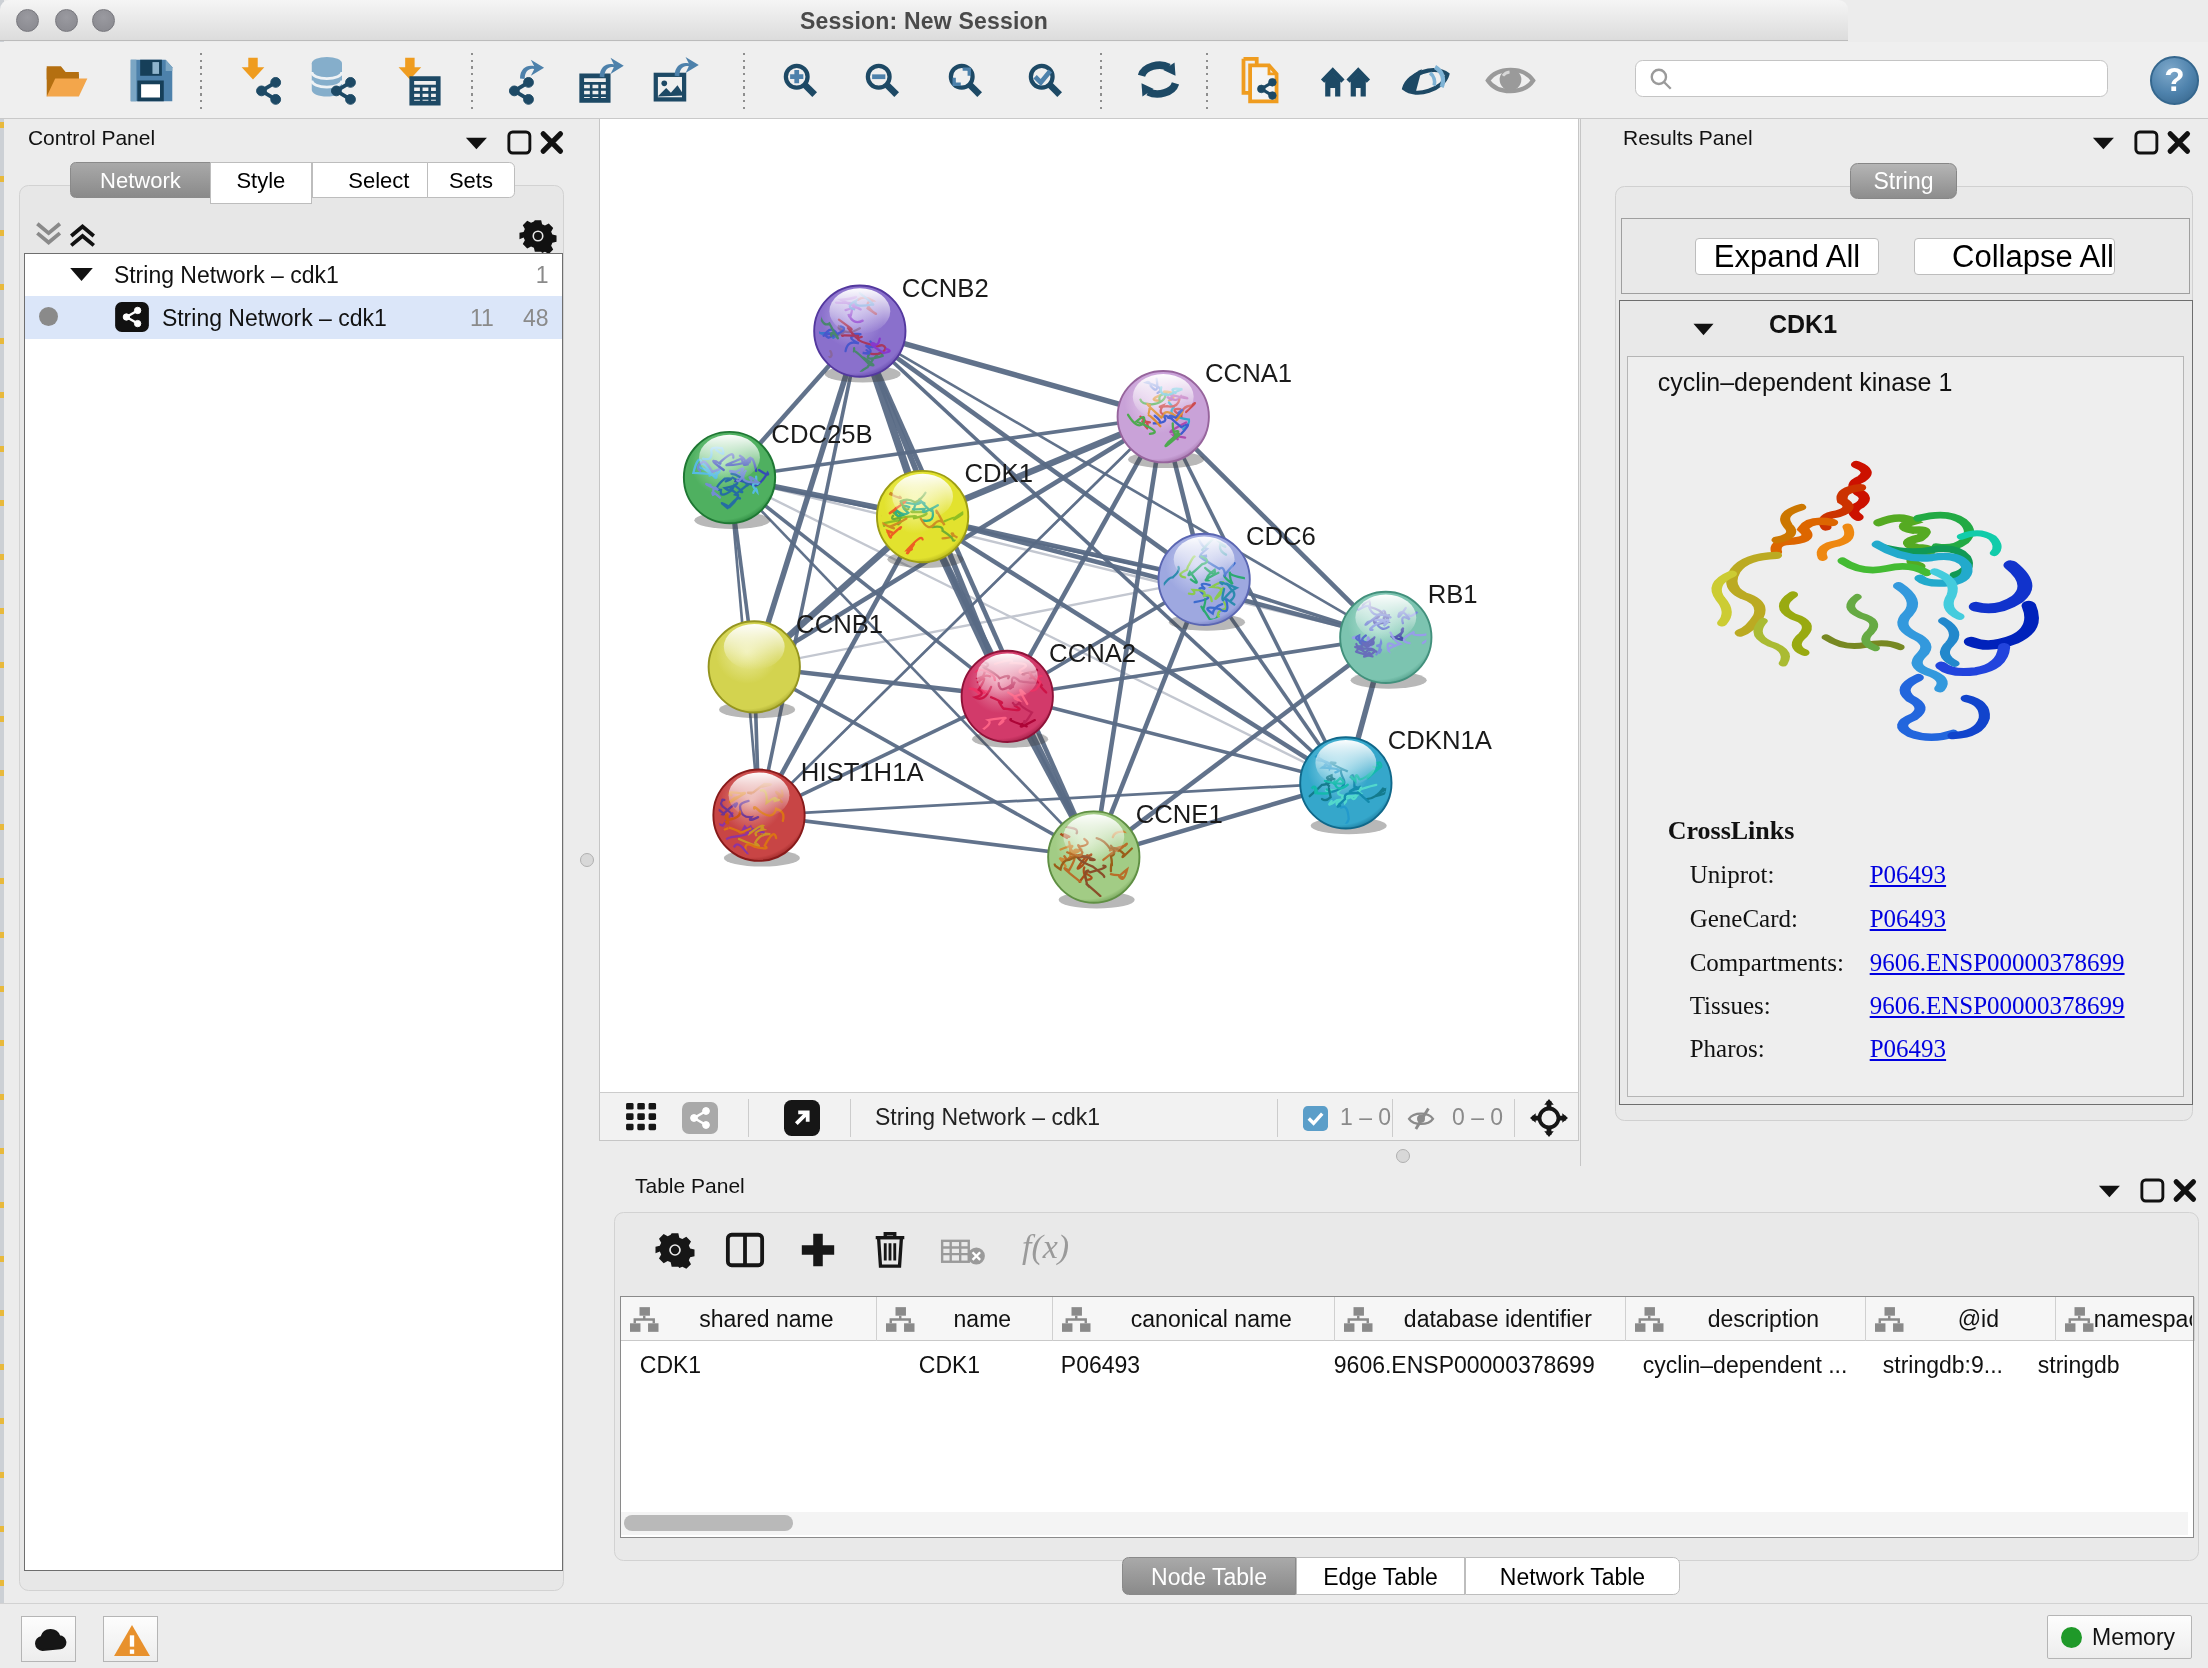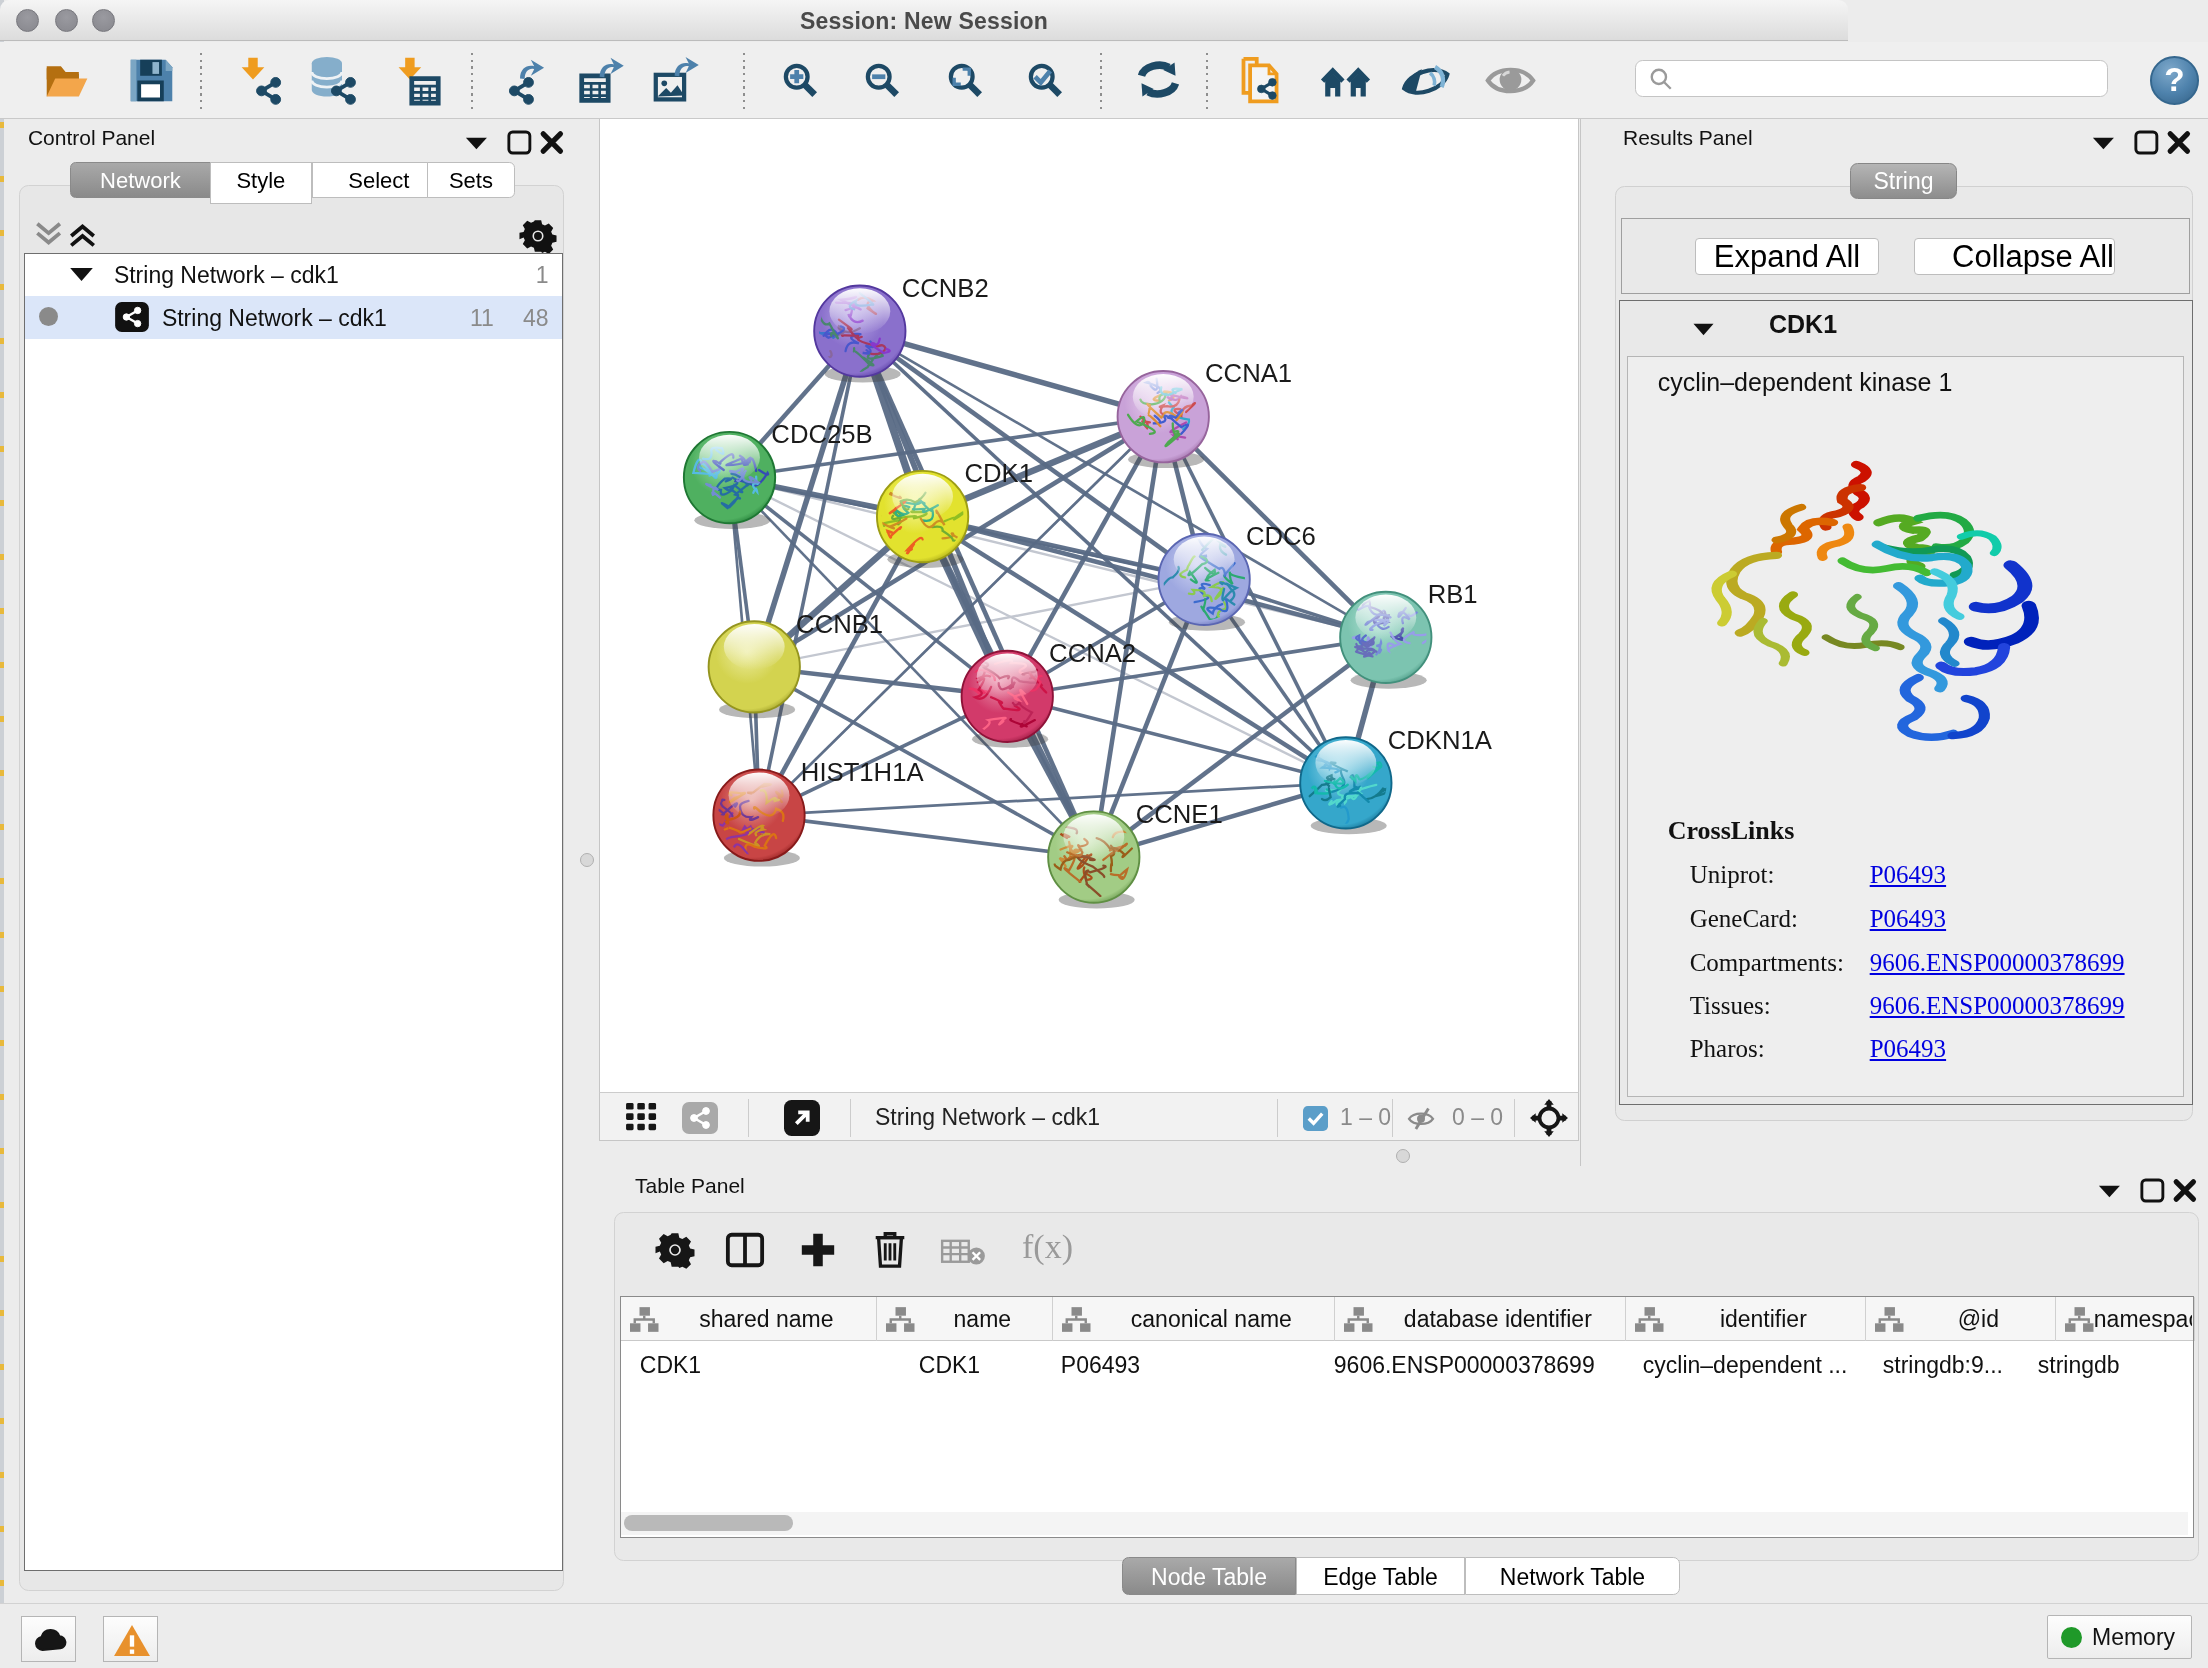--- a/index.html
+++ b/index.html
@@ -864,21 +864,21 @@
       <path d="M16 16 v18 M21 16 v18 M26 16 v18" stroke="#161616" stroke-width="3"></path>
     </svg>
     <svg style="position:absolute;left:325px;top:25px" width="48" height="28.5" viewBox="0 0 50 30">
       <g stroke="#9a9a9a" fill="none" stroke-width="2.5">
         <rect x="2" y="3" width="28" height="22"></rect>
           <path d="M2 10 h28 M2 17 h28 M11 3 v22 M21 3 v22"></path>
       </g>
       <circle cx="38" cy="19" r="9" fill="#9a9a9a"></circle>
       <path d="M34 15 l8 8 M42 15 l-8 8" stroke="#fff" stroke-width="2.5"></path>
     </svg>
-    <div style="position:absolute;left:407px;top:15px;font-size:34px;color:#9a9a9a;font-family:'Liberation Serif',serif;">f(x)</div>
+    <div style="position:absolute;left:407px;top:15px;font-size:34px;color:#9a9a9a;font-style:italic;font-family:'Liberation Serif',serif;">f(x)</div>
 
     <div style="position:absolute;left:4.8px;top:83px;width:1574px;height:242px;background:#fff;border:1px solid #8a8a8a;">
       <div id="thead" style="position:absolute;left:0;top:0;width:1572px;height:44px;background:#f6f6f6;border-bottom:1px solid #c9c9c9;">
 <div style="position:absolute;left:0px;top:0;width:256px;height:44px;border-right:1px solid #d0d0d0;">
 <svg style="position:absolute;left:9.5px;top:9.5px" width="28.5" height="25" viewBox="0 0 30 26">
 <g fill="#8a8a8a">
                 <rect x="10" y="0" width="11" height="9"></rect>
                 <rect x="0" y="17" width="11" height="9"></rect>
                 <rect x="19" y="17" width="11" height="9"></rect>
               </g>
@@ -921,21 +921,21 @@
 </div>
 <div style="position:absolute;left:1005px;top:0;width:240px;height:44px;border-right:1px solid #d0d0d0;">
 <svg style="position:absolute;left:9.5px;top:9.5px" width="28.5" height="25" viewBox="0 0 30 26">
 <g fill="#8a8a8a">
                 <rect x="10" y="0" width="11" height="9"></rect>
                 <rect x="0" y="17" width="11" height="9"></rect>
                 <rect x="19" y="17" width="11" height="9"></rect>
               </g>
 <path d="M15 9 v4 M5 17 v-4 h20 v4" stroke="#8a8a8a" stroke-width="2.5" fill="none"></path>
             </svg>
-<div style="position:absolute;left:38px;right:1.9px;top:8.6px;text-align:center;font-size:23px;color:#111;white-space:nowrap;overflow:hidden;">identifier</div>
+<div style="position:absolute;left:38px;right:1.9px;top:8.6px;text-align:center;font-size:23px;color:#111;white-space:nowrap;overflow:hidden;">description</div>
 </div>
 <div style="position:absolute;left:1245px;top:0;width:190px;height:44px;border-right:1px solid #d0d0d0;">
 <svg style="position:absolute;left:9.5px;top:9.5px" width="28.5" height="25" viewBox="0 0 30 26">
 <g fill="#8a8a8a">
                 <rect x="10" y="0" width="11" height="9"></rect>
                 <rect x="0" y="17" width="11" height="9"></rect>
                 <rect x="19" y="17" width="11" height="9"></rect>
               </g>
 <path d="M15 9 v4 M5 17 v-4 h20 v4" stroke="#8a8a8a" stroke-width="2.5" fill="none"></path>
             </svg>

